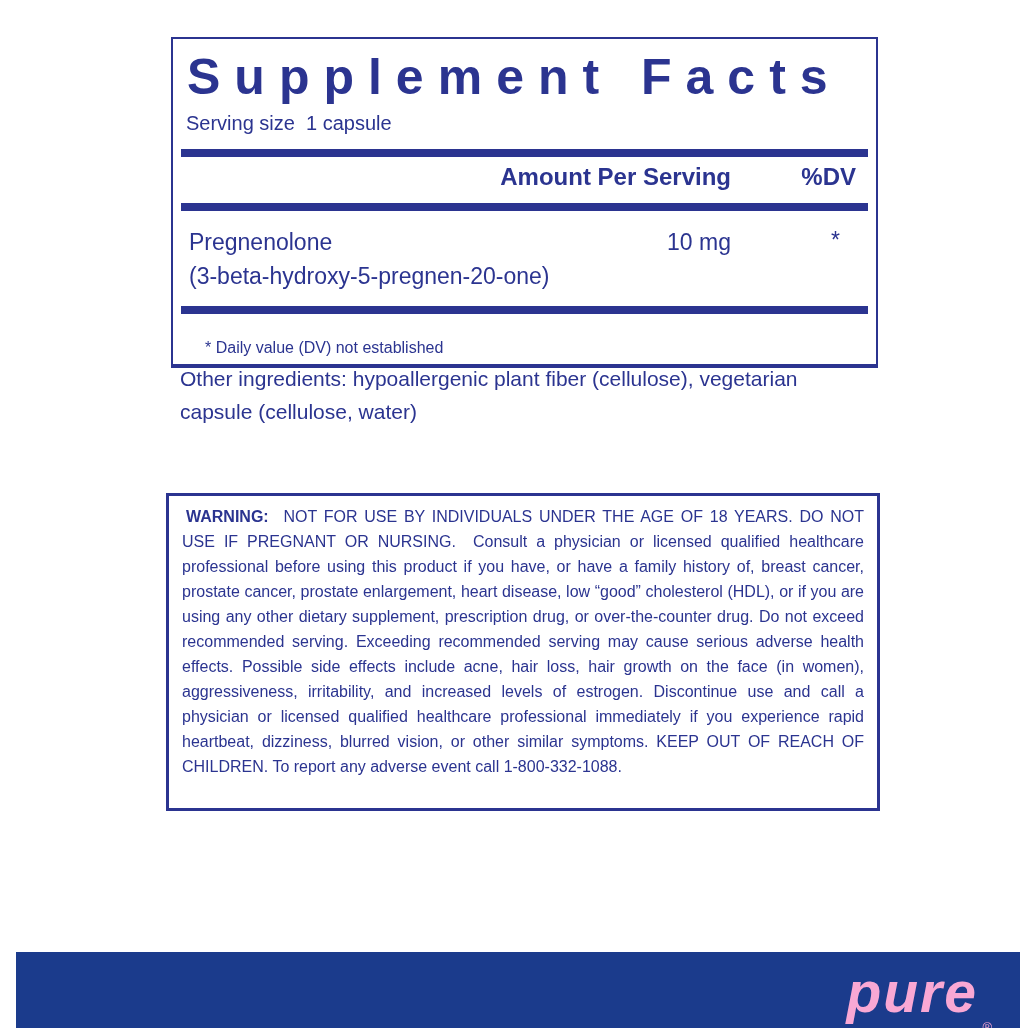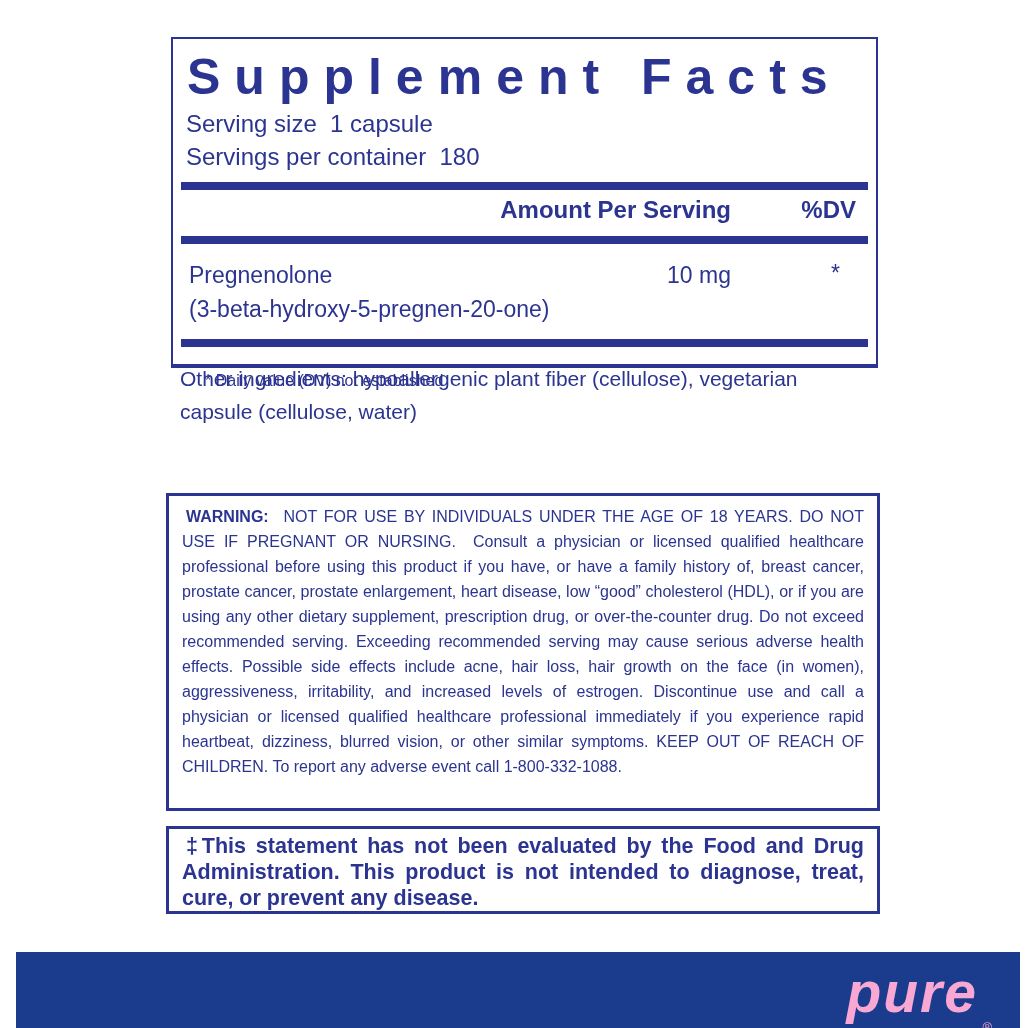--- a/index.html
+++ b/index.html
@@ -28,21 +28,21 @@
   }
   .facts-title {
     font-size: 50px;
     font-weight: bold;
     letter-spacing: 14px;
     line-height: 56px;
     padding: 6px 0 0 10px;
     white-space: nowrap;
   }
   .serving-line {
-    font-size: 24px;
+    font-size: 20px;
     line-height: 29px;
     padding-left: 9px;
     white-space: pre-wrap;
   }
   .bar {
     height: 8px;
     background: #2b3490;
     margin: 0 8px;
   }
   .bar-1 { margin-top: 11px; }
@@ -170,21 +170,20 @@
   }
 </style>
 </head>
 <body>
 
 <div class="page">
 
   <div class="facts-box">
     <div class="facts-title">Supplement Facts</div>
     <div class="serving-line">Serving size  1 capsule</div>
-    <div class="serving-line">Servings per container  180</div>
 
     <div class="bar bar-1"></div>
 
     <div class="header-row">
       <span class="col-amount">Amount Per Serving</span>
       <span class="col-dv">%DV</span>
     </div>
 
     <div class="bar"></div>
 
@@ -201,23 +200,20 @@
   </div>
 
   <div class="other-ingredients">Other ingredients: hypoallergenic plant fiber (cellulose), vegetarian capsule (cellulose, water)</div>
 
   <div class="warning-box">
     <span class="warning-label">WARNING: </span>
     <span>NOT FOR USE BY INDIVIDUALS UNDER THE AGE OF 18 YEARS.  DO NOT USE IF PREGNANT OR NURSING. </span>
     <span>Consult a physician or licensed qualified healthcare professional before using this product if you have, or have a family history of, breast cancer, prostate cancer, prostate enlargement, heart disease, low “good” cholesterol (HDL), or if you are using any other dietary supplement, prescription drug, or over-the-counter drug. Do not exceed recommended serving. Exceeding recommended serving may cause serious adverse health effects. Possible side effects include acne, hair loss, hair growth on the face (in women), aggressiveness, irritability, and increased levels of estrogen. Discontinue use and call a physician or licensed qualified healthcare professional immediately if you experience rapid heartbeat, dizziness, blurred vision, or other similar symptoms. KEEP OUT OF REACH OF CHILDREN. To report any adverse event call 1-800-332-1088.</span>
   </div>
 
-  <div class="disclaimer-box">
-    <span>‡This statement has not been evaluated by the Food and Drug Administration. This product is not intended to diagnose, treat, cure, or prevent any disease.</span>
-  </div>
 
   <div class="brand-band">
     <div class="brand-logo">
       <div class="brand-name">pure</div>
       <div class="brand-tagline-wrap">
         <span class="brand-tagline">encapsulations</span>
         <span class="registered-mark">®</span>
       </div>
     </div>
   </div>

